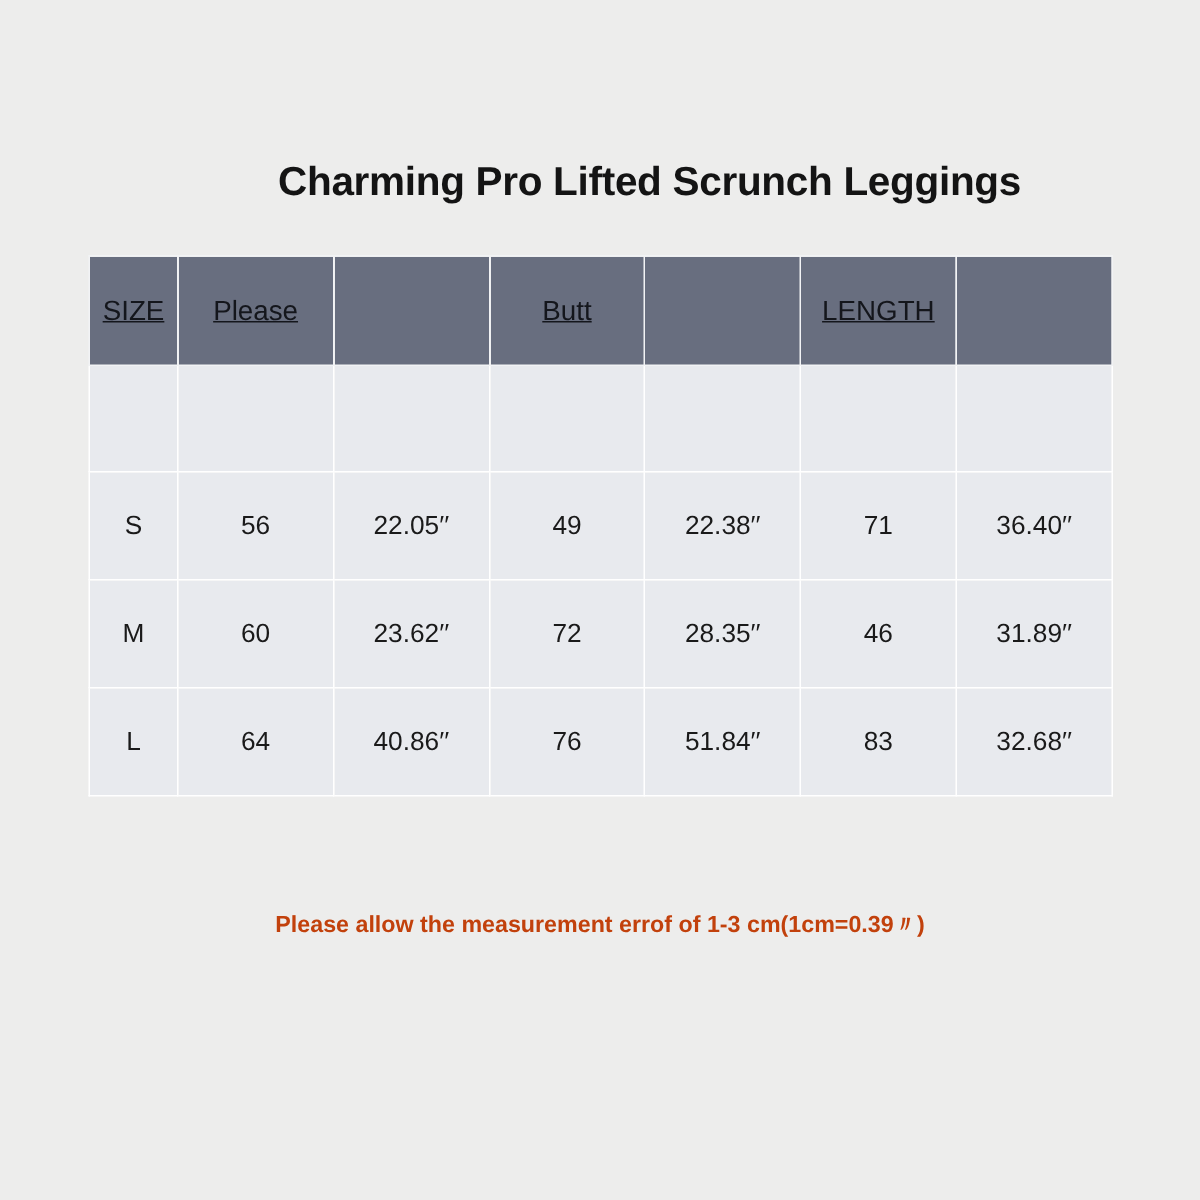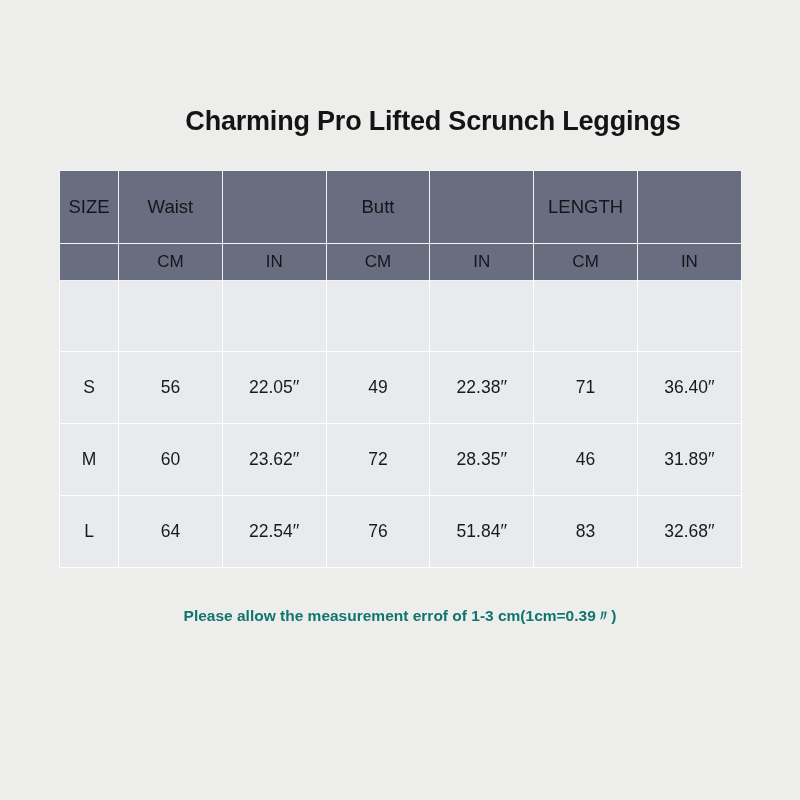--- a/index.html
+++ b/index.html
@@ -58,20 +58,21 @@
   
   col.c-size { width: 59px; }
   col.c-m    { width: 103.8px; }
 
   
   tr.head-group td,
   tr.head-unit td {
     background: #686e7f;
     color: #14161c;
     border-color: #f2f3f5;
+    text-decoration: underline;
   }
   tr.head-group td { height: 72px; font-size: 18.5px; }
   tr.head-unit  td { height: 36px; font-size: 17px; }
 
   
   tr.spacer-row td {
     background: #e8eaee;
     height: 70px;
     border-color: #ffffff;
   }
@@ -85,21 +86,21 @@
 
   
   .footer-note {
     position: absolute;
     top: 606px;
     left: 0;
     width: 800px;
     text-align: center;
     font-size: 15.5px;
     font-weight: bold;
-    color: #0f766e;
+    color: #c2410c;
     white-space: nowrap;
   }
 </style>
 </head>
 <body>
 
 <div class="page">
 
   <div class="chart-title">Charming Pro Lifted Scrunch Leggings</div>
 
@@ -109,35 +110,26 @@
       <col class="c-m">
       <col class="c-m">
       <col class="c-m">
       <col class="c-m">
       <col class="c-m">
       <col class="c-m">
     </colgroup>
     <tbody>
       <tr class="head-group">
         <td>SIZE</td>
-        <td>Waist</td>
+        <td>Please</td>
         <td></td>
         <td>Butt</td>
         <td></td>
         <td>LENGTH</td>
         <td></td>
-      </tr>
-      <tr class="head-unit">
-        <td></td>
-        <td>CM</td>
-        <td>IN</td>
-        <td>CM</td>
-        <td>IN</td>
-        <td>CM</td>
-        <td>IN</td>
       </tr>
       <tr class="spacer-row">
         <td></td>
         <td></td>
         <td></td>
         <td></td>
         <td></td>
         <td></td>
         <td></td>
       </tr>
@@ -155,21 +147,21 @@
         <td>60</td>
         <td>23.62′′</td>
         <td>72</td>
         <td>28.35′′</td>
         <td>46</td>
         <td>31.89′′</td>
       </tr>
       <tr class="data-row">
         <td>L</td>
         <td>64</td>
-        <td>22.54′′</td>
+        <td>40.86′′</td>
         <td>76</td>
         <td>51.84′′</td>
         <td>83</td>
         <td>32.68′′</td>
       </tr>
     </tbody>
   </table>
 
   <div class="footer-note">Please allow the measurement errof of 1-3 cm(1cm=0.39〃)</div>
 

